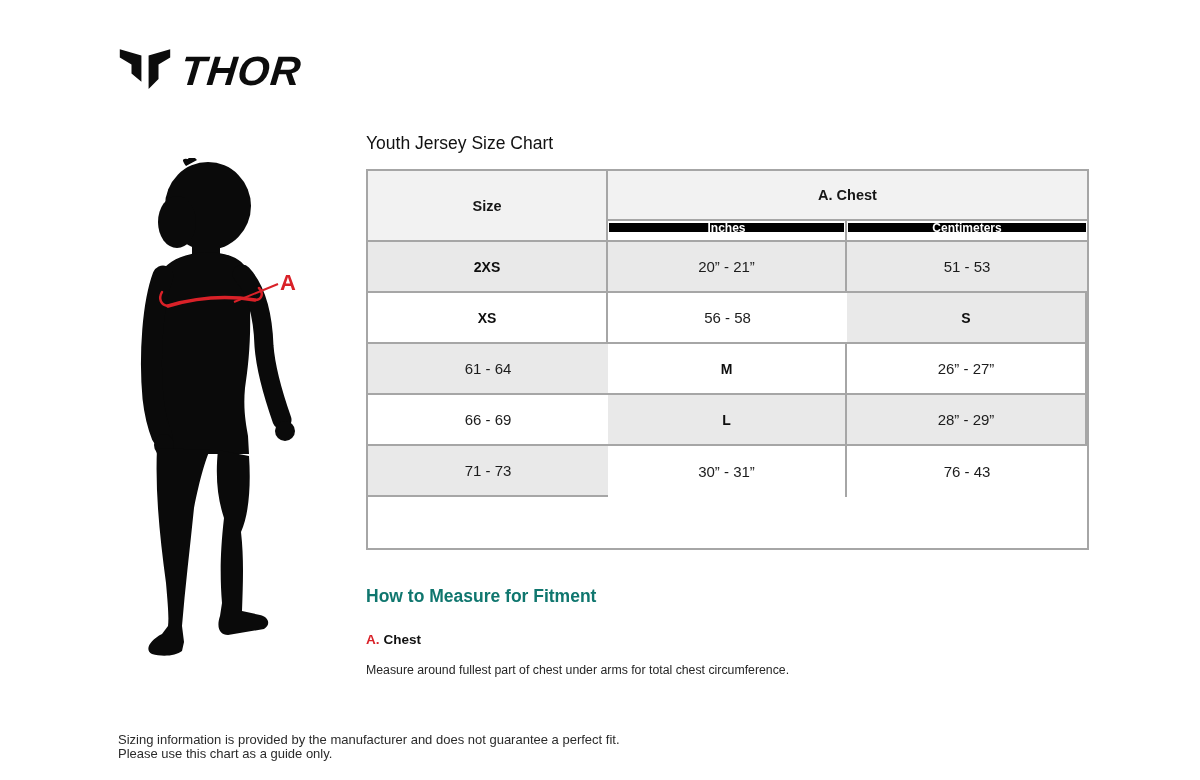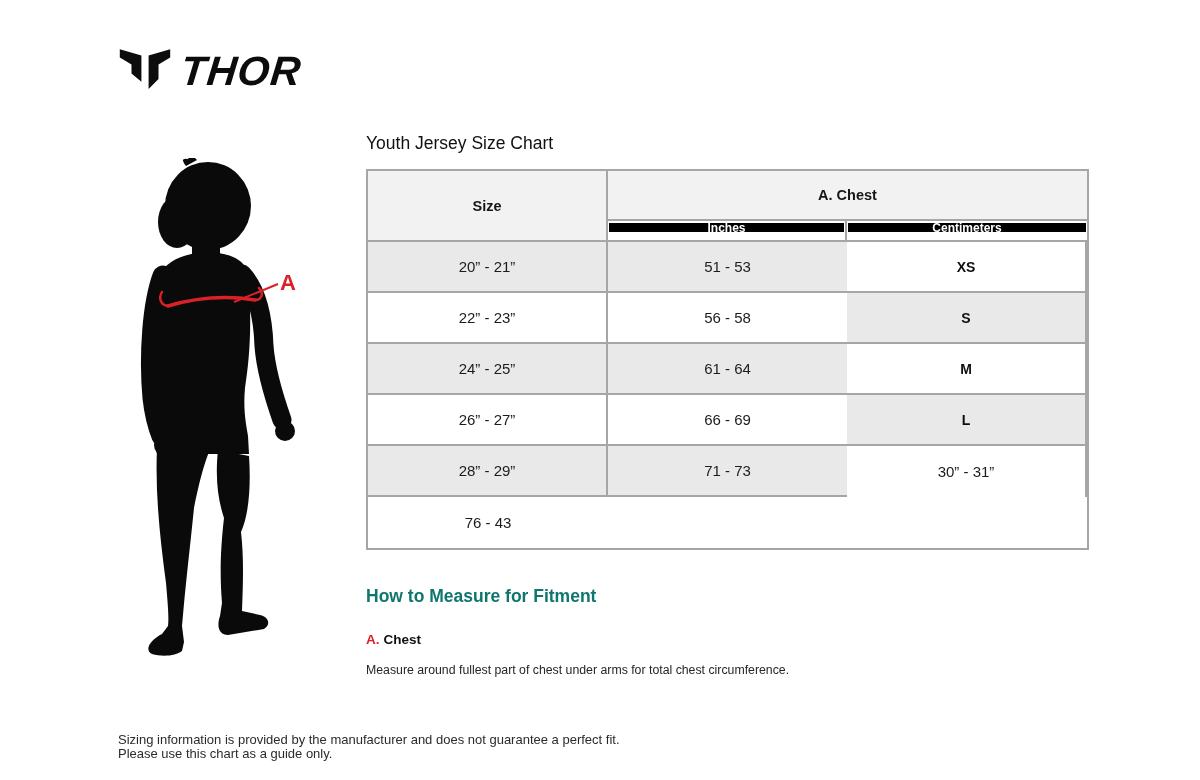--- a/index.html
+++ b/index.html
@@ -111,29 +111,28 @@
   <div class="tbl">
     <div class="cell head size-head">Size</div>
     <div class="cell head chest-head last">A. Chest</div>
     <div class="cell sub">
       <span class="bar">Inches</span>
     </div>
     <div class="cell sub last">
       <span class="bar">Centimeters</span>
     </div>
 
+    <div class="cell szc alt">2XS</div>
     <div class="cell val alt">20” - 21”</div>
     <div class="cell val alt last">51 - 53</div>
 
     <div class="cell szc">XS</div>
-    <div class="cell val">22” - 23”</div>
     <div class="cell val last">56 - 58</div>
 
     <div class="cell szc alt">S</div>
-    <div class="cell val alt">24” - 25”</div>
     <div class="cell val alt last">61 - 64</div>
 
     <div class="cell szc">M</div>
     <div class="cell val">26” - 27”</div>
     <div class="cell val last">66 - 69</div>
 
     <div class="cell szc alt">L</div>
     <div class="cell val alt">28” - 29”</div>
     <div class="cell val alt last">71 - 73</div>
 

